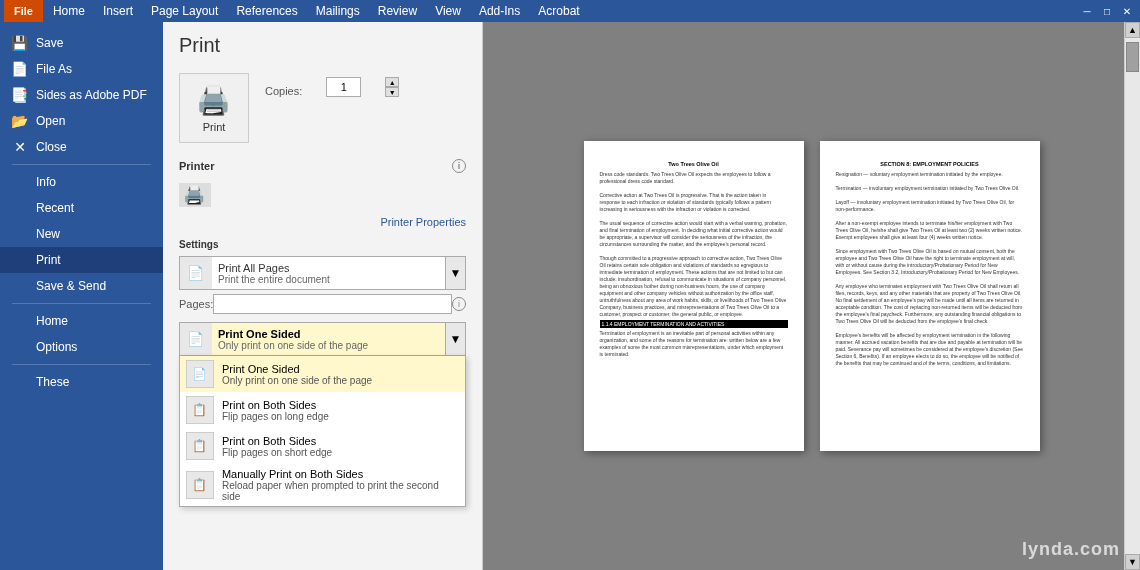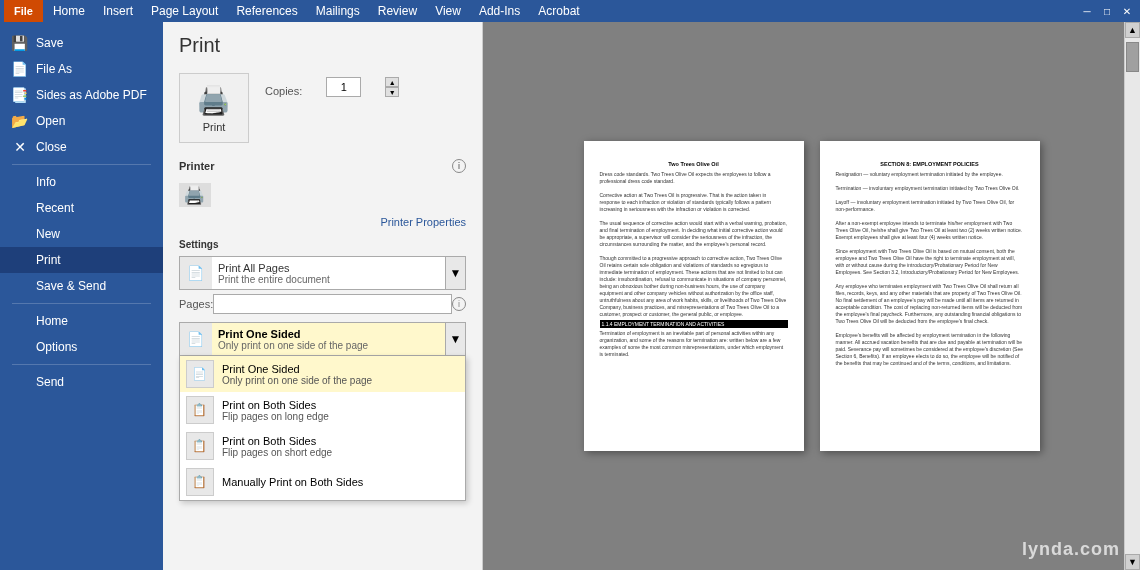--- a/index.html
+++ b/index.html
@@ -160,21 +160,21 @@
         <span class="icon"></span>
         <span>Home</span>
       </div>
       <div class="backstage-item">
         <span class="icon"></span>
         <span>Options</span>
       </div>
       <div class="backstage-divider"></div>
       <div class="backstage-item">
         <span class="icon"></span>
-        <span>Send</span>
+        <span>These</span>
       </div>
     </div>
   </div>
 
   <div class="print-panel">
     <h2>Print</h2>
 
     <div class="print-top">
       <div class="print-button">
         <span class="printer-icon">🖨️</span>
@@ -250,20 +250,21 @@
           <div class="duplex-option-icon">📋</div>
           <div class="duplex-option-text">
             <div class="main">Print on Both Sides</div>
             <div class="sub">Flip pages on short edge</div>
           </div>
         </div>
         <div class="duplex-option">
           <div class="duplex-option-icon">📋</div>
           <div class="duplex-option-text">
             <div class="main">Manually Print on Both Sides</div>
+            <div class="sub">Reload paper when prompted to print the second side</div>
           </div>
         </div>
       </div>
     </div>
 
     <div class="page-setup-link">Page Setup</div>
   </div>
 
   <div class="preview-panel">
     <div class="preview-inner">

